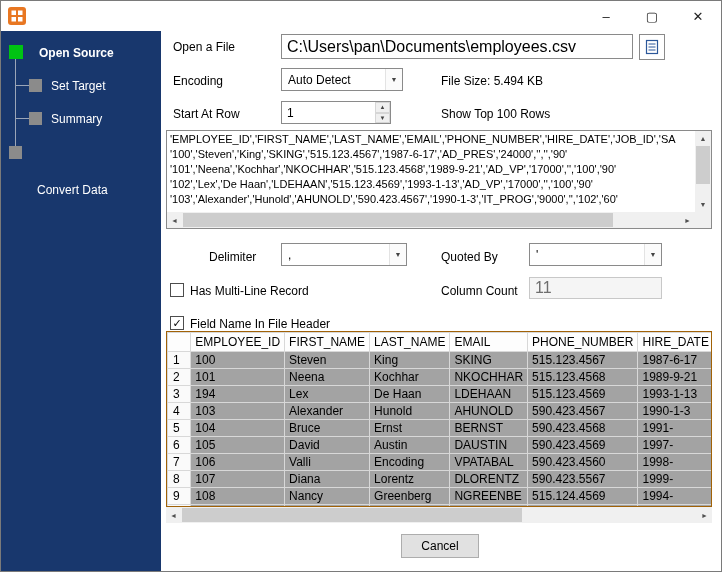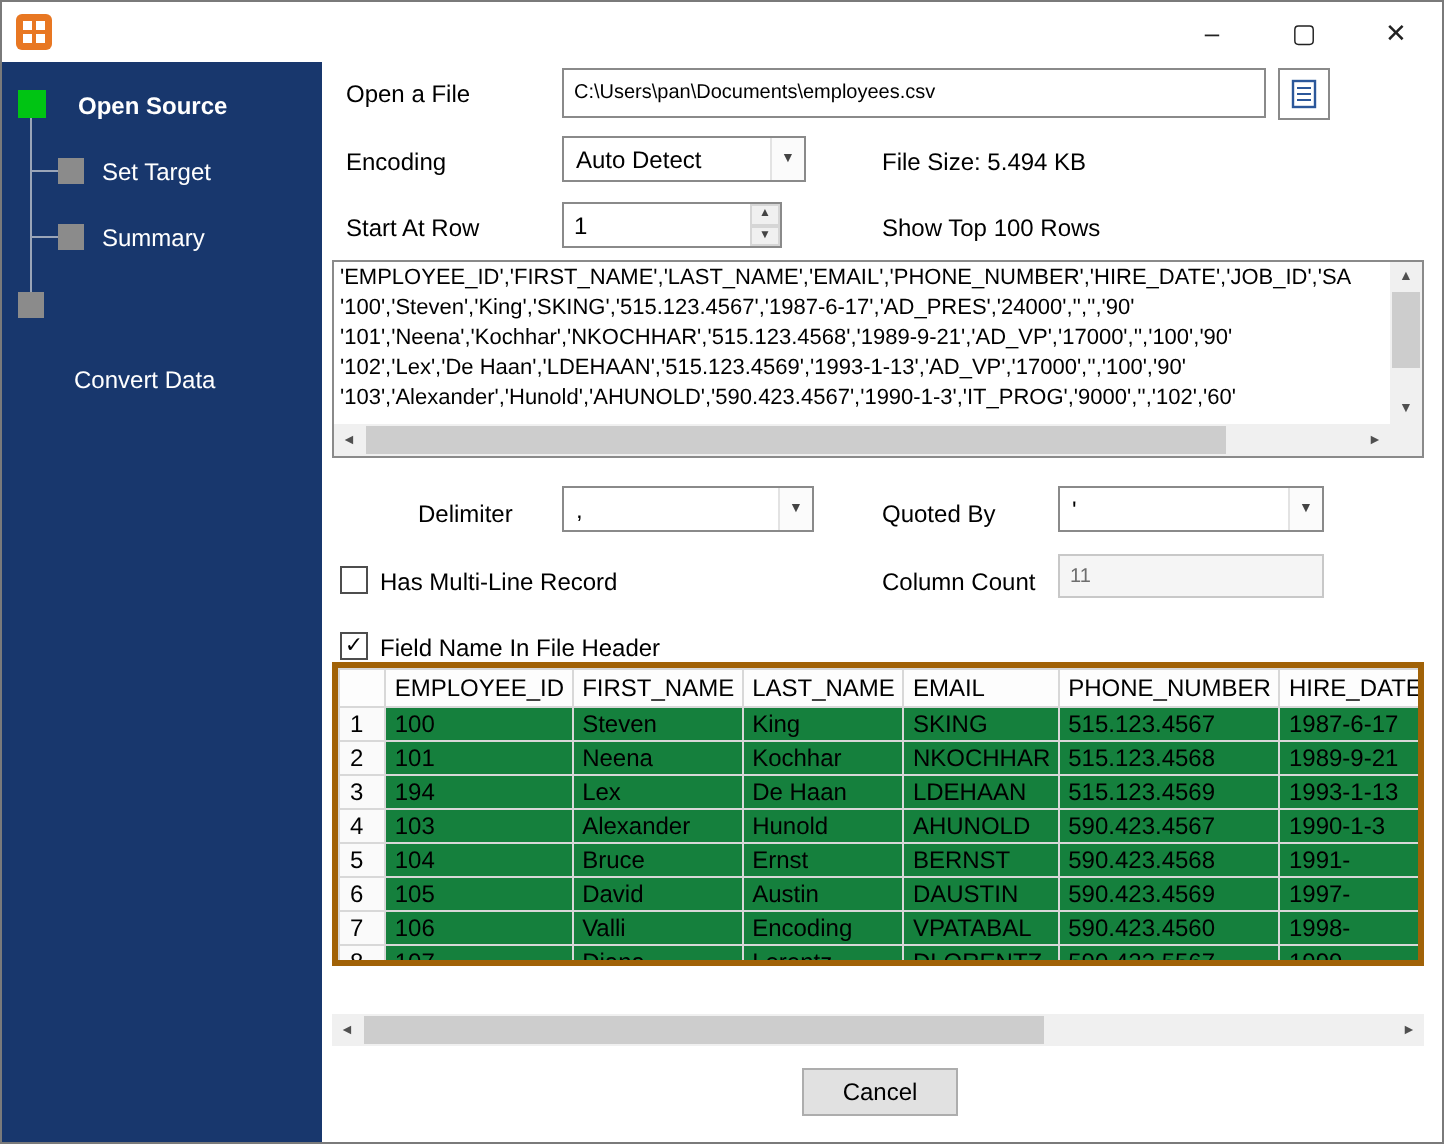--- a/index.html
+++ b/index.html
@@ -18,21 +18,21 @@
   .sq.active { background:#00C413; }
   .sq.pending { background:#8B8B8B; width:13px; height:13px; }
   .connector { position:absolute; background:#9aa5b8; }
   .step-label { position:absolute; color:#ffffff; font-size:12px; white-space:nowrap; }
   .step-label.active { font-weight:bold;text-align:right; }
 
   
   .main { position:absolute; left:160px; top:30px; right:0; bottom:0; background:#fff; }
   .lbl { position:absolute; font-size:12px; color:#000; white-space:nowrap; }
 
-  .txt-input { position:absolute; border:1px solid #8a8a8a; background:#fff; font-family:"Liberation Sans",sans-serif; font-size:10px; padding:0 5px; color:#000; }
+  .txt-input { position:absolute; border:1px solid #8a8a8a; background:#fff; font-family:"Liberation Sans",sans-serif; font-size:16px; padding:0 5px; color:#000; }
   .txt-input:disabled { background:#f5f5f5; color:#6e6e6e; border-color:#c8c8c8; }
 
   .browse-btn { position:absolute; left:478px; top:3px; width:26px; height:26px; border:1px solid #8a8a8a; background:#fff; display:flex; align-items:center; justify-content:center; }
 
   .combo { position:absolute; border:1px solid #8a8a8a; background:#fff; font-size:12px; display:flex; align-items:center; padding-left:6px; color:#000; }
   .cmb-arrow { width:17px; height:100%; margin-left:auto; display:flex; align-items:center; justify-content:center; font-size:7px; color:#444; background:#fbfbfb; border-left:1px solid #e3e3e3; }
 
   .spinbox { position:absolute; border:1px solid #8a8a8a; background:#fff; }
   .spinbox input { position:absolute; left:0; top:0; bottom:0; right:16px; border:0; font-size:12px; padding:0 5px; font-family:"Liberation Sans",sans-serif; width:calc(100% - 16px); }
   .spin { position:absolute; right:0; top:0; bottom:0; width:15px; display:flex; flex-direction:column; }
@@ -44,21 +44,21 @@
   .pv-vscroll { position:absolute; right:0; top:0; width:16px; bottom:16px; background:#f0f0f0; }
   .pv-hscroll { position:absolute; left:0; bottom:0; right:16px; height:16px; background:#f0f0f0; }
   .pv-corner { position:absolute; right:0; bottom:0; width:16px; height:16px; background:#f0f0f0; }
   .sb-btn { position:absolute; font-size:7px; color:#505050; display:flex; align-items:center; justify-content:center; }
   .sb-thumb { position:absolute; background:#cdcdcd; }
 
   
   .chk { position:absolute; width:14px; height:14px; border:1px solid #4d4d4d; background:#fff; display:flex; align-items:center; justify-content:center; font-size:11px; color:#000; line-height:1; }
 
   
-  .grid-wrap { position:absolute; left:5px; top:300px; width:546px; height:152px; border:3px solid #a16207; background:#15803d; overflow:hidden; }
+  .grid-wrap { position:absolute; left:5px; top:300px; width:546px; height:176px; border:1px solid #a16207; background:#a3a3a3; overflow:hidden; }
   table.grid { border-collapse:collapse; table-layout:fixed; }
   .grid th, .grid td { border:1px solid #d8d8d8; font-size:12px; font-weight:normal; text-align:left; padding:1px 4px; line-height:14px; white-space:nowrap; overflow:hidden; color:#000; }
   .grid th { padding:2px 4px; background:#fdfdfd; }
   .grid td.rownum { background:#fafafa; padding-left:5px; }
 
   .grid-hscroll { position:absolute; left:5px; top:476px; width:546px; height:16px; background:#f0f0f0; }
 
   
   .btn { position:absolute; top:503px; width:78px; height:24px; background:#e1e1e1; border:1px solid #adadad; font-size:12px; display:flex; align-items:center; justify-content:center; color:#000; }
   .btn.default { border:2px solid #0078D7; }

